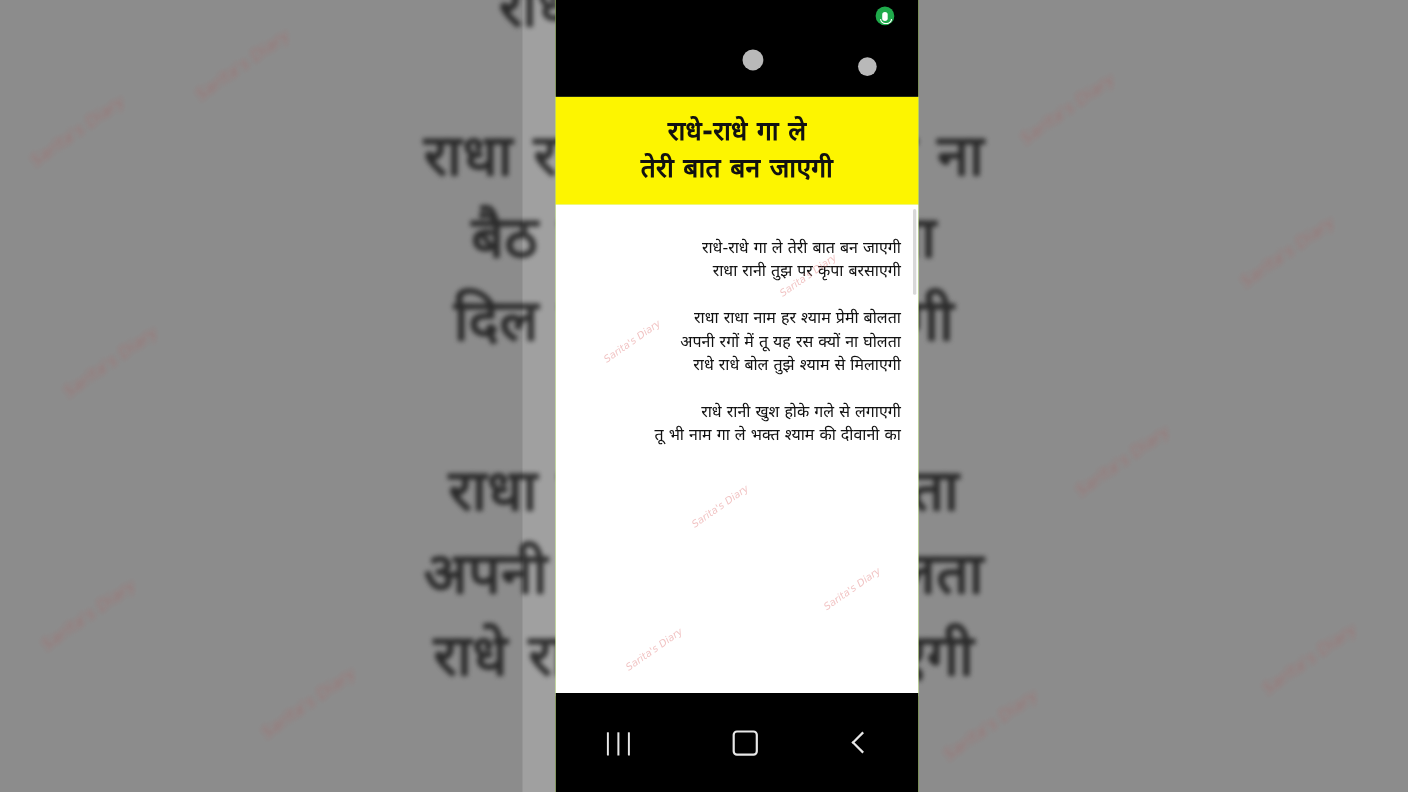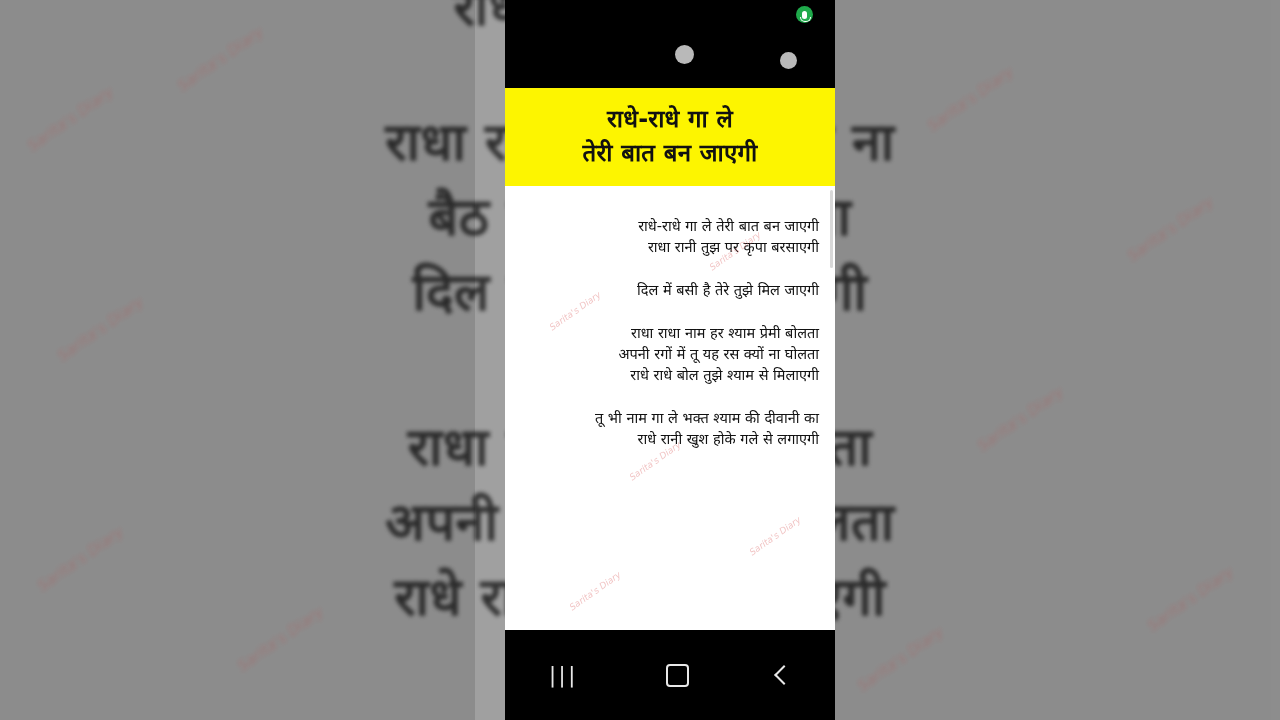--- a/index.html
+++ b/index.html
@@ -266,33 +266,32 @@
       <div class="body-wm" style="left: 120px; top: 270px;">Sarita's Diary</div>
       <div class="body-wm" style="left: 240px; top: 345px;">Sarita's Diary</div>
       <div class="body-wm" style="left: 60px;  top: 400px;">Sarita's Diary</div>
 
       <div class="verse">
         <div class="lyric-line">राधे-राधे गा ले तेरी बात बन जाएगी</div>
         <div class="lyric-line">राधा रानी तुझ पर कृपा बरसाएगी</div>
       </div>
 
       <div class="verse">
-        <div class="lyric-line">दिल में बसी है तेरे तुझे मिल जाएगी</div>
       </div>
 
       <div class="verse">
         <div class="lyric-line">राधा राधा नाम हर श्याम प्रेमी बोलता</div>
         <div class="lyric-line">अपनी रगों में तू यह रस क्यों ना घोलता</div>
         <div class="lyric-line">राधे राधे बोल तुझे श्याम से मिलाएगी</div>
       </div>
 
 
       <div class="verse">
+        <div class="lyric-line">राधे रानी खुश होके गले से लगाएगी</div>
         <div class="lyric-line">तू भी नाम गा ले भक्त श्याम की दीवानी का</div>
-        <div class="lyric-line">राधे रानी खुश होके गले से लगाएगी</div>
       </div>
     </div>
 
     <div class="phone-nav">
       <div class="nav-recents">|||</div>
       <div class="nav-home"></div>
       <div class="nav-back"></div>
     </div>
 
   </div>

